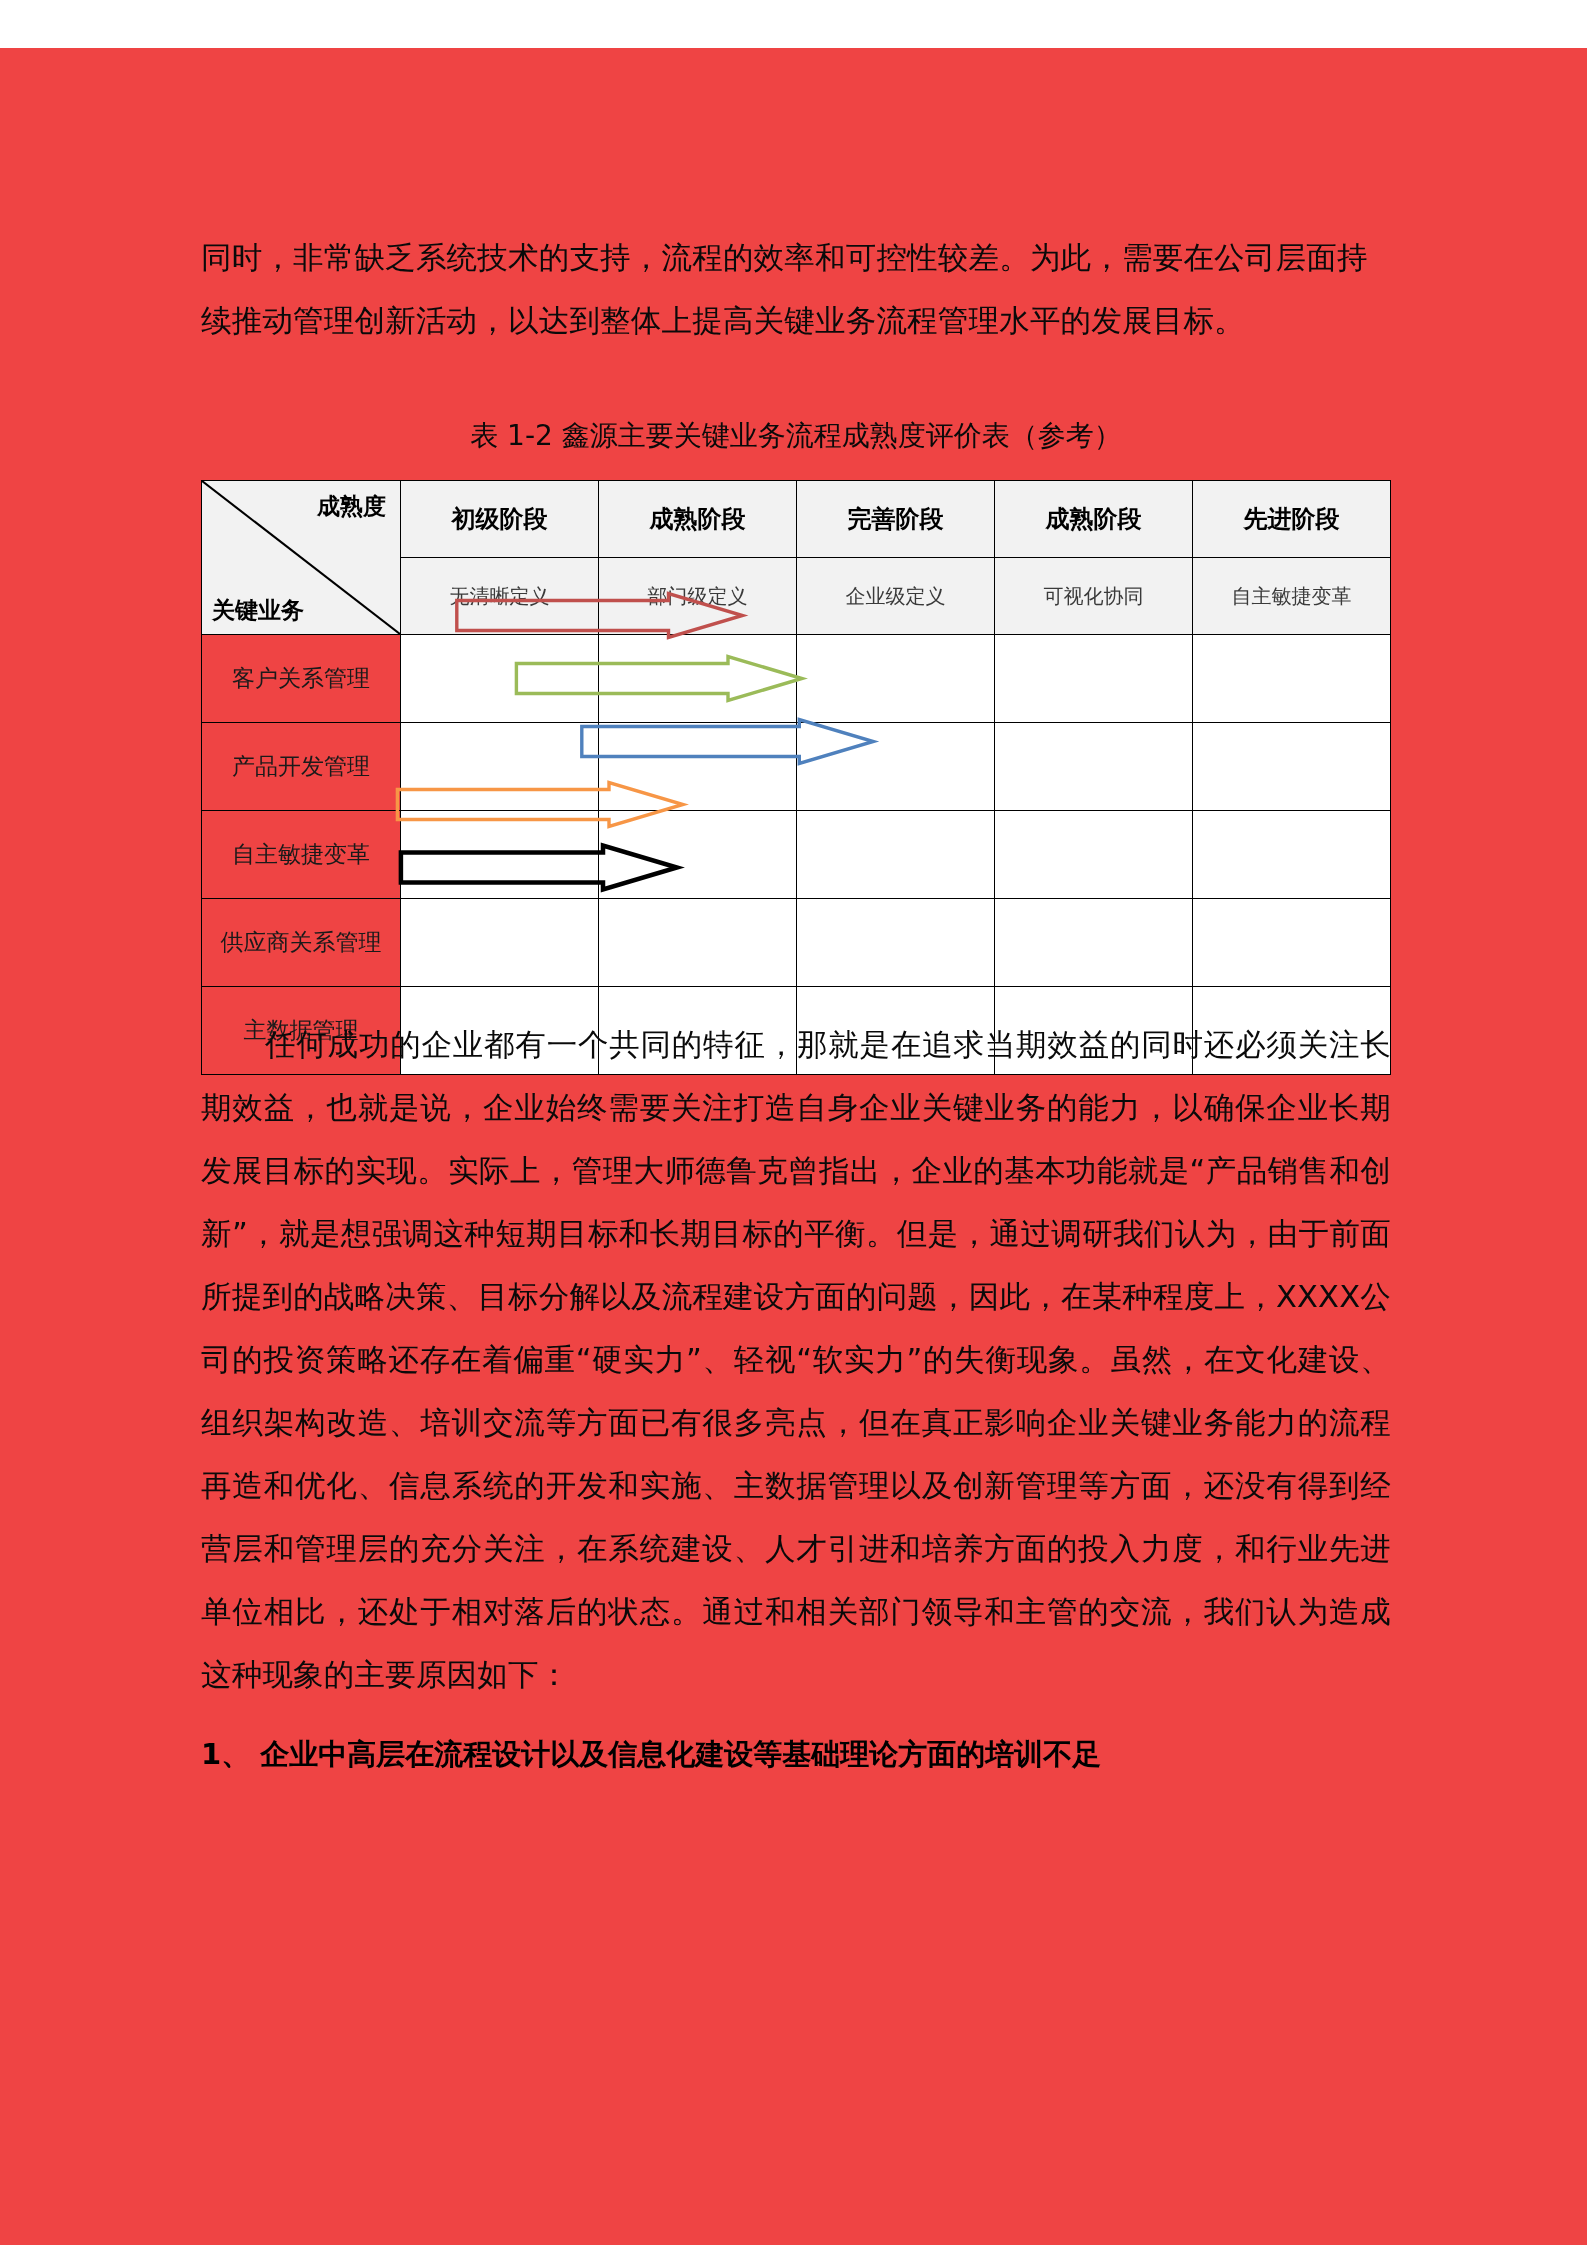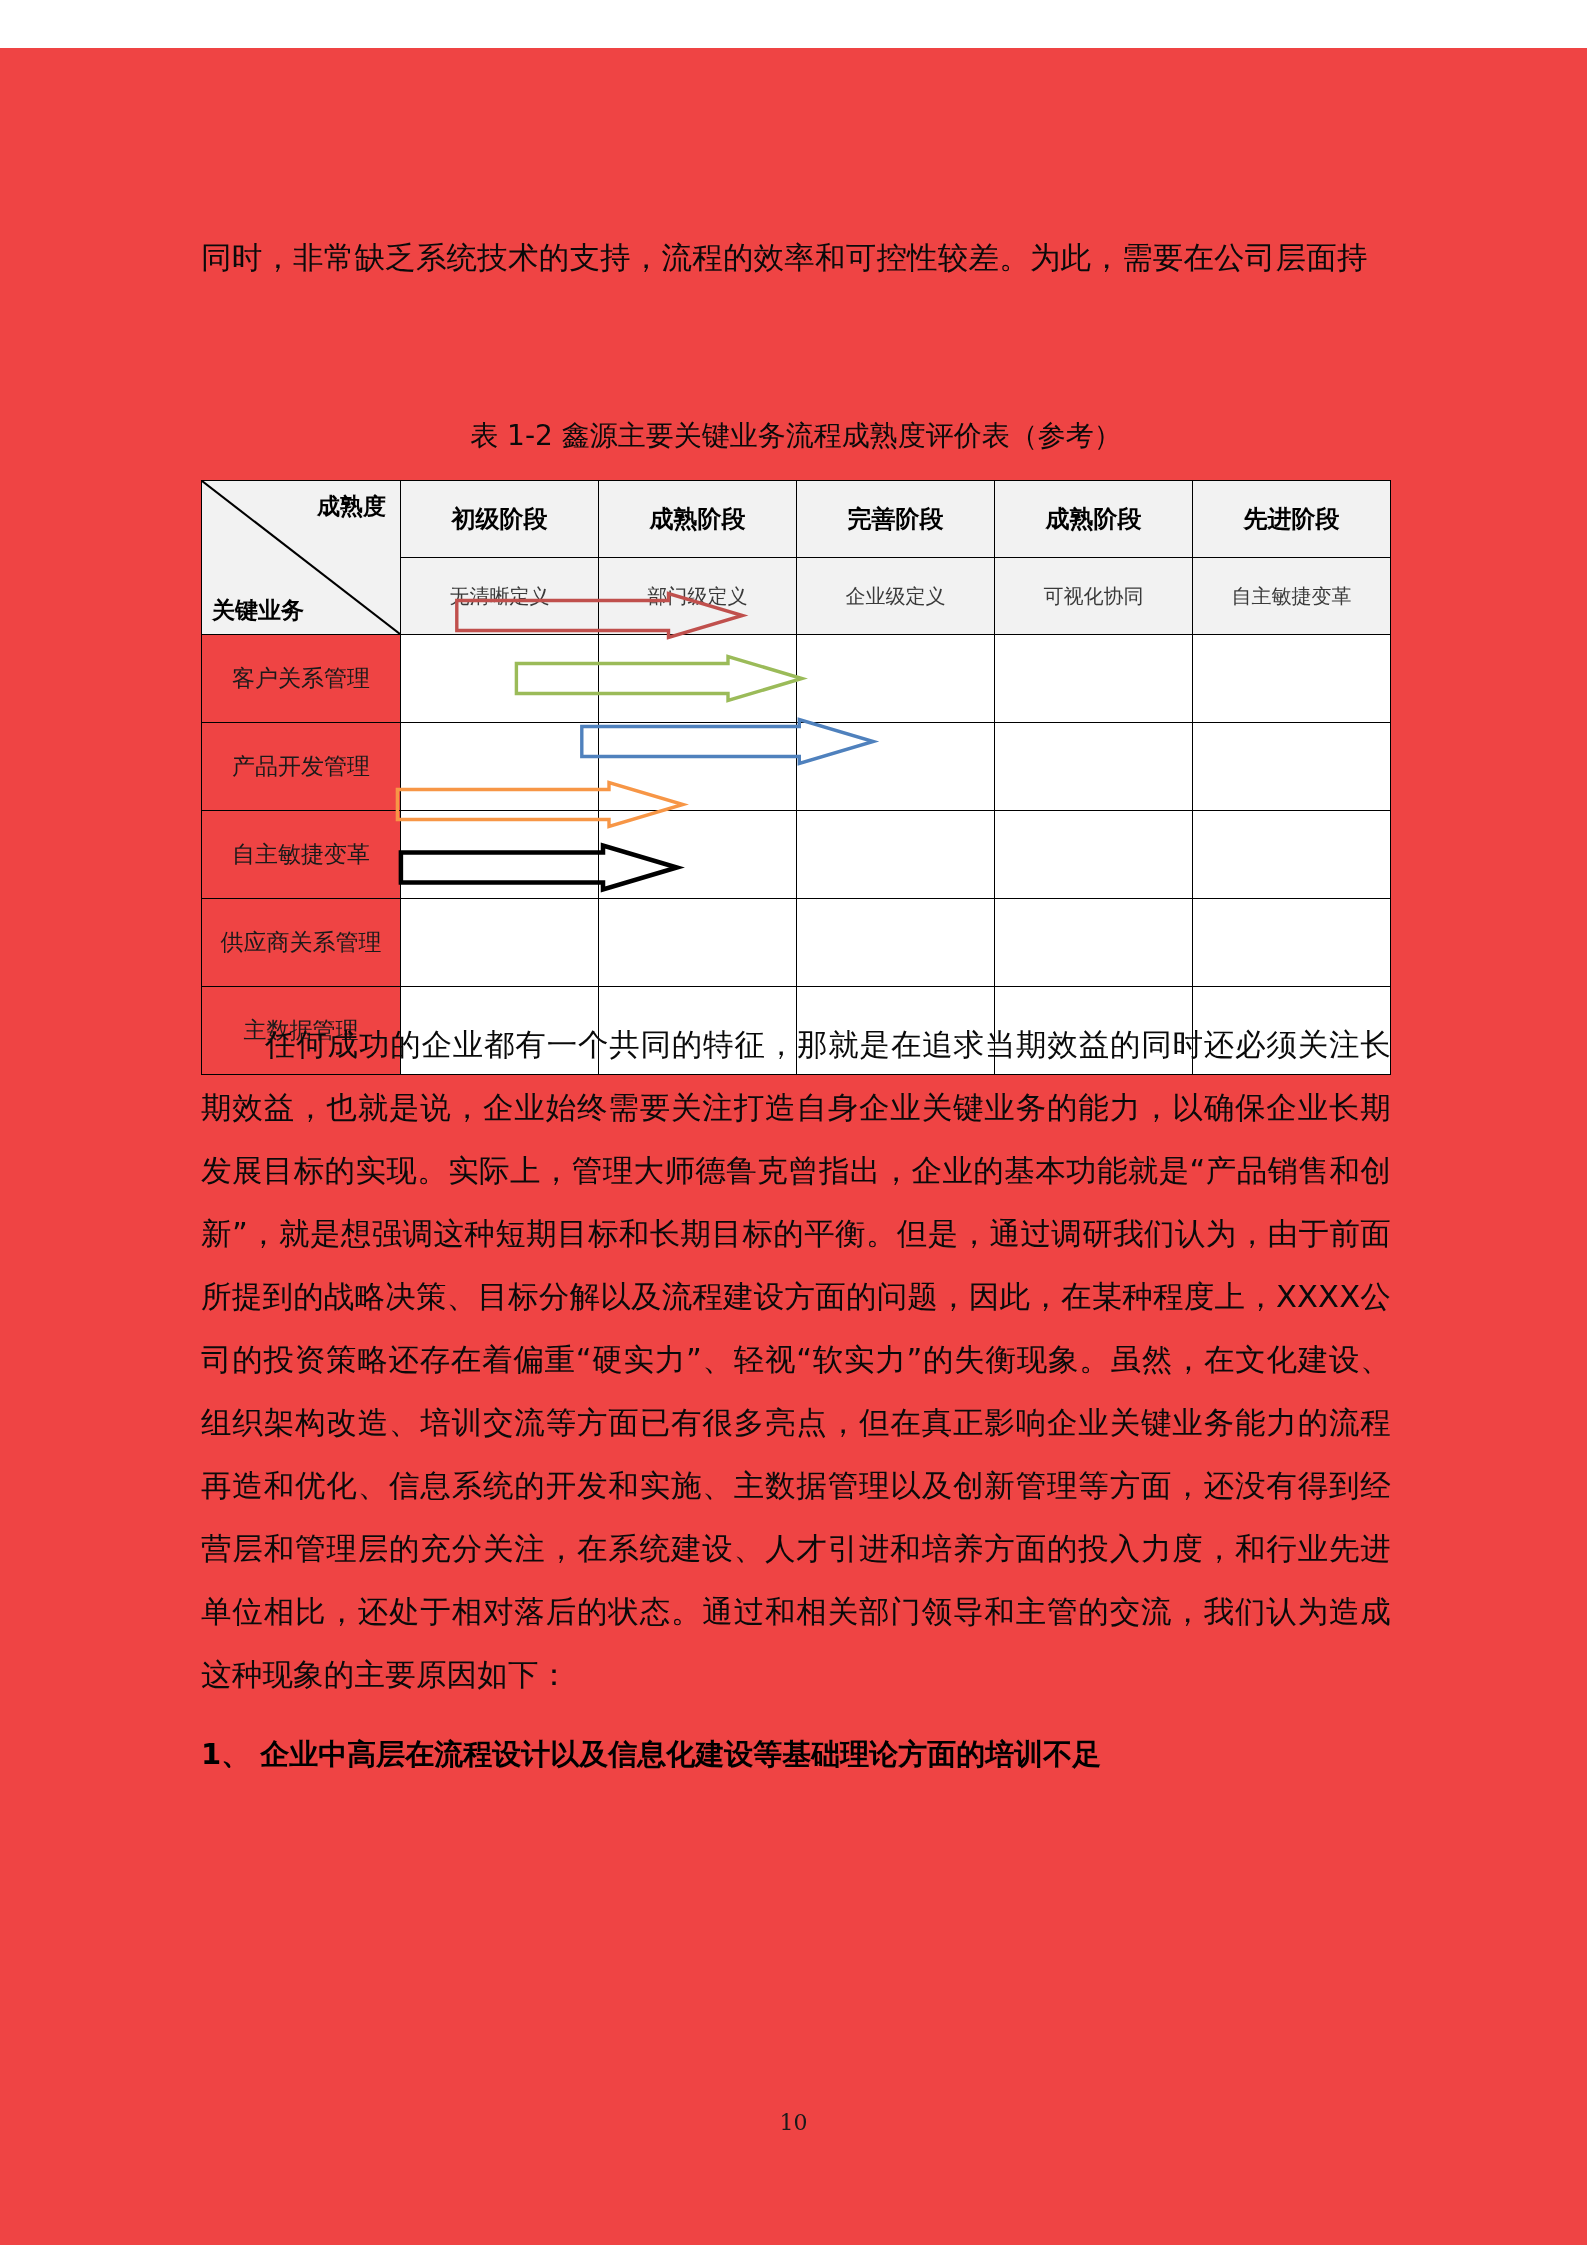--- a/index.html
+++ b/index.html
@@ -171,20 +171,21 @@
     color: #1a1a1a;
   }
 </style>
 </head>
 <body>
 
 <div id="page">
 
   <div class="content" style="top:178px;">
     <p class="para">同时，非常缺乏系统技术的支持，流程的效率和可控性较差。为此，需要在公司层面持</p>
+    <p class="para">续推动管理创新活动，以达到整体上提高关键业务流程管理水平的发展目标。</p>
   </div>
 
   <div class="content" style="top:338px;">
     <div class="table-caption">表 1-2  鑫源主要关键业务流程成熟度评价表（参考）</div>
   </div>
 
   <div class="content matrix-wrap" style="top:432px;">
     <table class="matrix">
       <thead>
         <tr>
@@ -259,15 +260,14 @@
           <polygon points="196.4,309.5 408.0,309.5 408.0,302.5 482.0,324.5 408.0,346.5 408.0,339.5 196.4,339.5" fill="none" stroke="#f79646" stroke-width="3.4" stroke-linejoin="miter"></polygon>
           <polygon points="199.9,372.5 402.0,372.5 402.0,365.5 476.0,387.5 402.0,409.5 402.0,402.5 199.9,402.5" fill="none" stroke="#000000" stroke-width="4.5" stroke-linejoin="miter"></polygon>
         </svg></div>
   </div>
 
   <div class="content" style="top:965px;">
     <p class="para indent para-block">任何成功的企业都有一个共同的特征，那就是在追求当期效益的同时还必须关注长期效益，也就是说，企业始终需要关注打造自身企业关键业务的能力，以确保企业长期发展目标的实现。实际上，管理大师德鲁克曾指出，企业的基本功能就是“产品销售和创新”，就是想强调这种短期目标和长期目标的平衡。但是，通过调研我们认为，由于前面所提到的战略决策、目标分解以及流程建设方面的问题，因此，在某种程度上，XXXX公司的投资策略还存在着偏重“硬实力”、轻视“软实力”的失衡现象。虽然，在文化建设、组织架构改造、培训交流等方面已有很多亮点，但在真正影响企业关键业务能力的流程再造和优化、信息系统的开发和实施、主数据管理以及创新管理等方面，还没有得到经营层和管理层的充分关注，在系统建设、人才引进和培养方面的投入力度，和行业先进单位相比，还处于相对落后的状态。通过和相关部门领导和主管的交流，我们认为造成这种现象的主要原因如下：</p>
     <p class="bold-item">1、 企业中高层在流程设计以及信息化建设等基础理论方面的培训不足</p>
   </div>
 
-  <div class="page-number">10</div>
 
 </div>
 
 </body></html>

